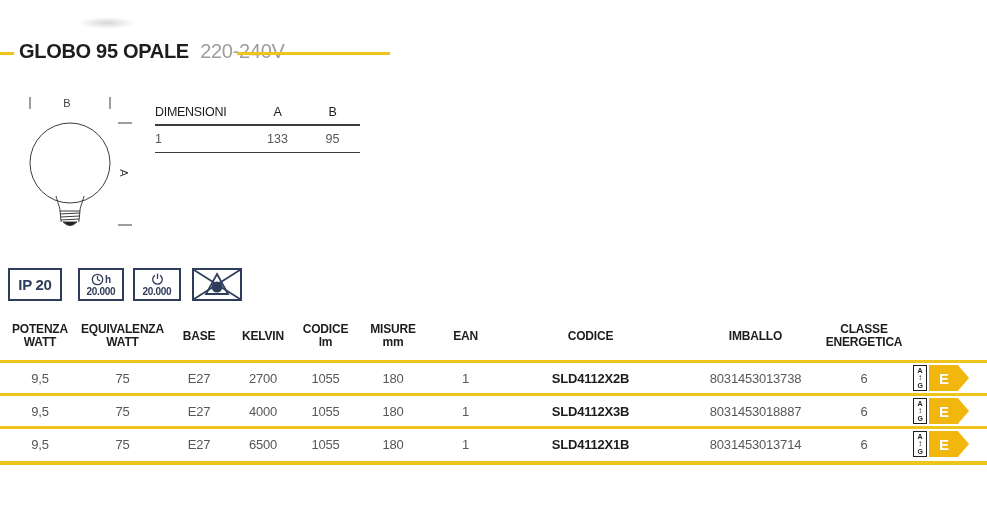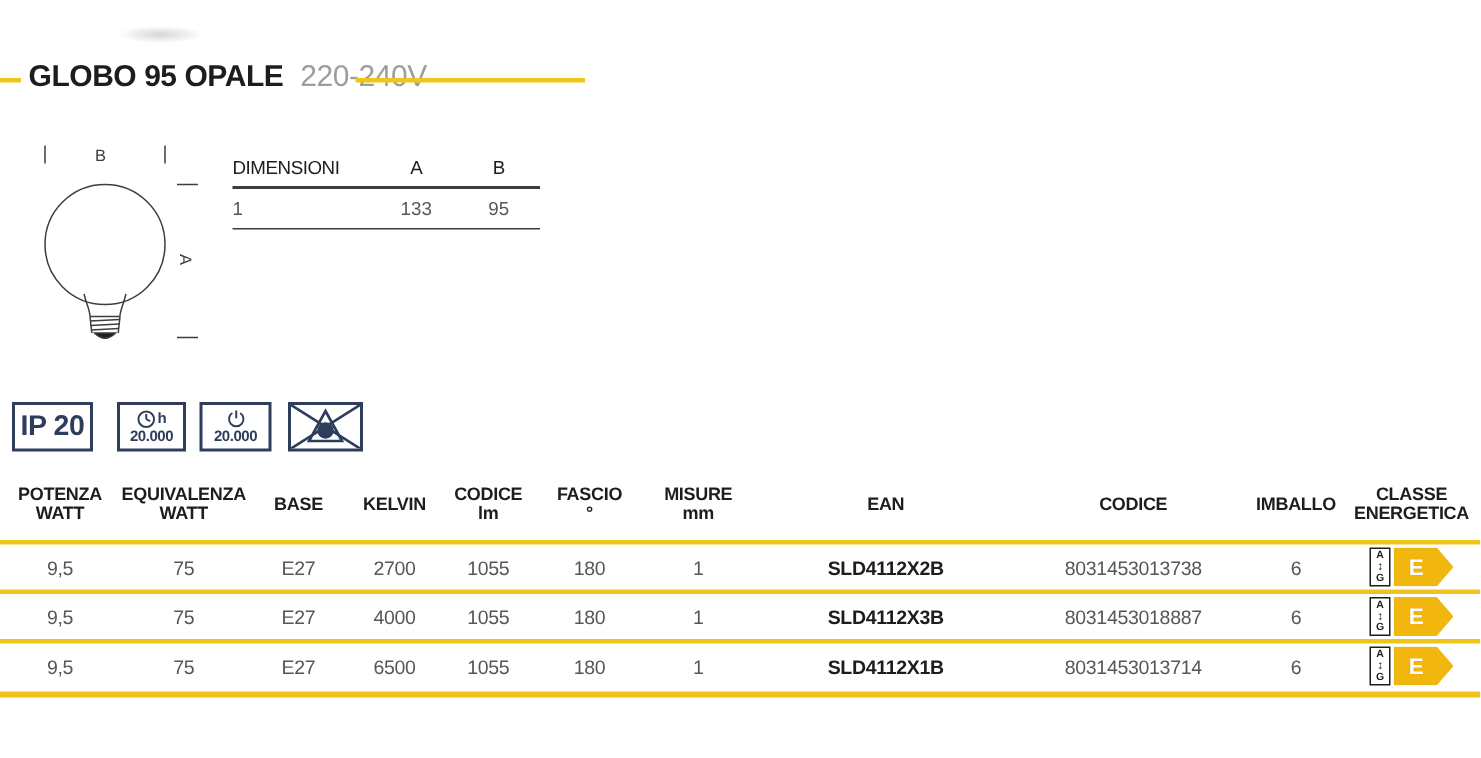--- a/index.html
+++ b/index.html
@@ -37,21 +37,21 @@
   .dimtable .dhead div:nth-child(2),.dimtable .dhead div:nth-child(3){text-align:center;}
   .dimtable .dval{color:var(--grey);height:26px;}
   .dimtable .dval div:nth-child(2),.dimtable .dval div:nth-child(3){text-align:center;}
   .dimtable .rule1{height:2px;background:#3d3d3c;}
   .dimtable .rule2{height:1px;background:#3d3d3c;}
 
   
   .badges{position:absolute;left:8px;top:268px;height:34px;}
   .badge{position:absolute;top:0;height:33px;border:2px solid var(--navy);background:#fff;
     display:flex;flex-direction:column;align-items:center;justify-content:center;color:var(--navy);}
-  .badge.ip{left:0;width:54px;font-size:19px;font-weight:700;letter-spacing:-.3px;}
+  .badge.ip{left:0;width:54px;font-size:15px;font-weight:700;letter-spacing:-.3px;}
   .badge.hours{left:70px;width:46px;}
   .badge.cycles{left:125px;width:48px;}
   .badge.nodim{left:184px;width:50px;padding:0;}
   .badge .toprow{display:flex;align-items:center;gap:1px;height:14px;margin-top:1px;}
   .badge .toprow b{font-size:10px;font-weight:700;}
   .badge .num{font-size:10px;font-weight:700;letter-spacing:-.3px;line-height:12px;}
 
   
   .ptable{position:absolute;left:0;top:312px;width:987px;}
   .pgrid{display:grid;grid-template-columns:80px 85px 68px 60px 65px 70px 75px 175px 155px 62px 92px;}
@@ -182,24 +182,20 @@
       </div>
       <div class="cell">
         <span>KELVIN</span>
           <span></span>
       </div>
       <div class="cell">
         <span>CODICE</span>
           <span>lm</span>
       </div>
       <div class="cell">
-        <span>FASCIO</span>
-          <span>°</span>
-      </div>
-      <div class="cell">
         <span>MISURE</span>
           <span>mm</span>
       </div>
       <div class="cell">
         <span>EAN</span>
           <span></span>
       </div>
       <div class="cell">
         <span>CODICE</span>
           <span></span>

